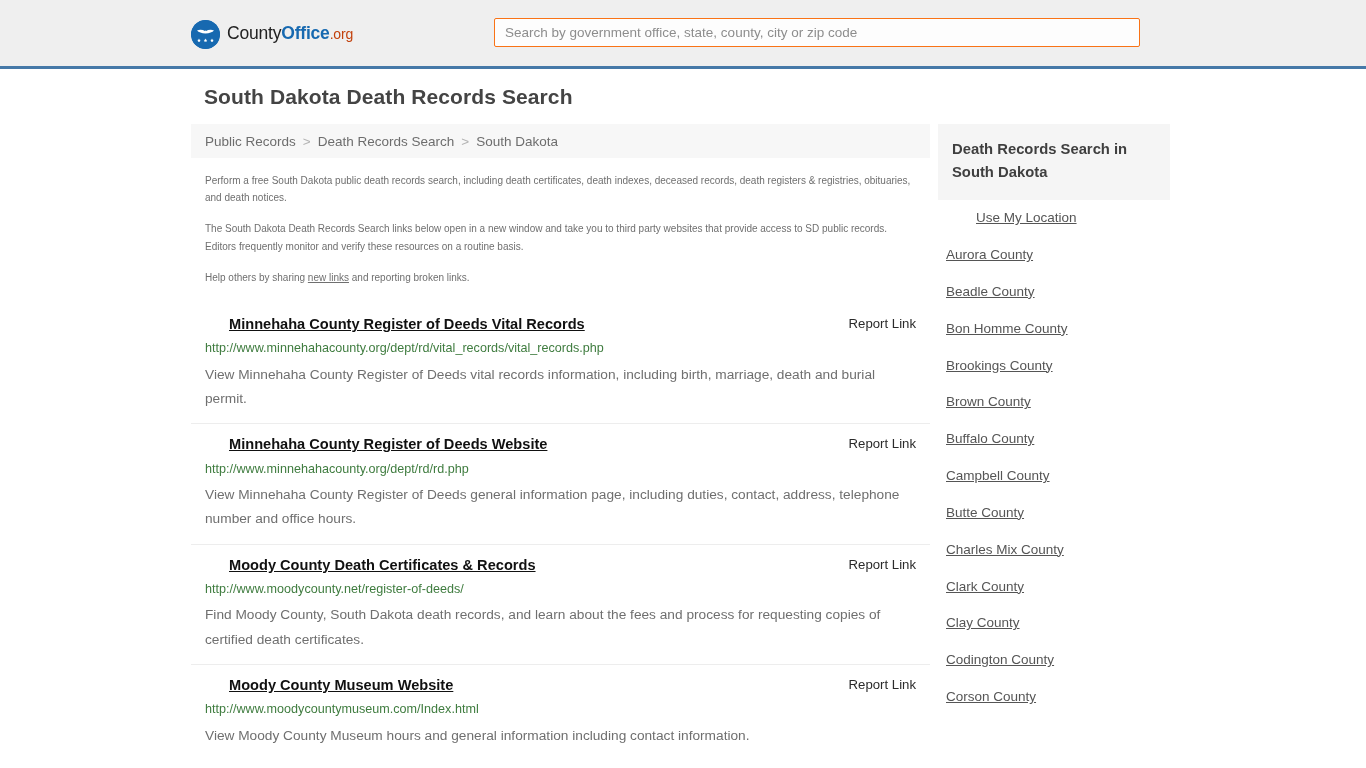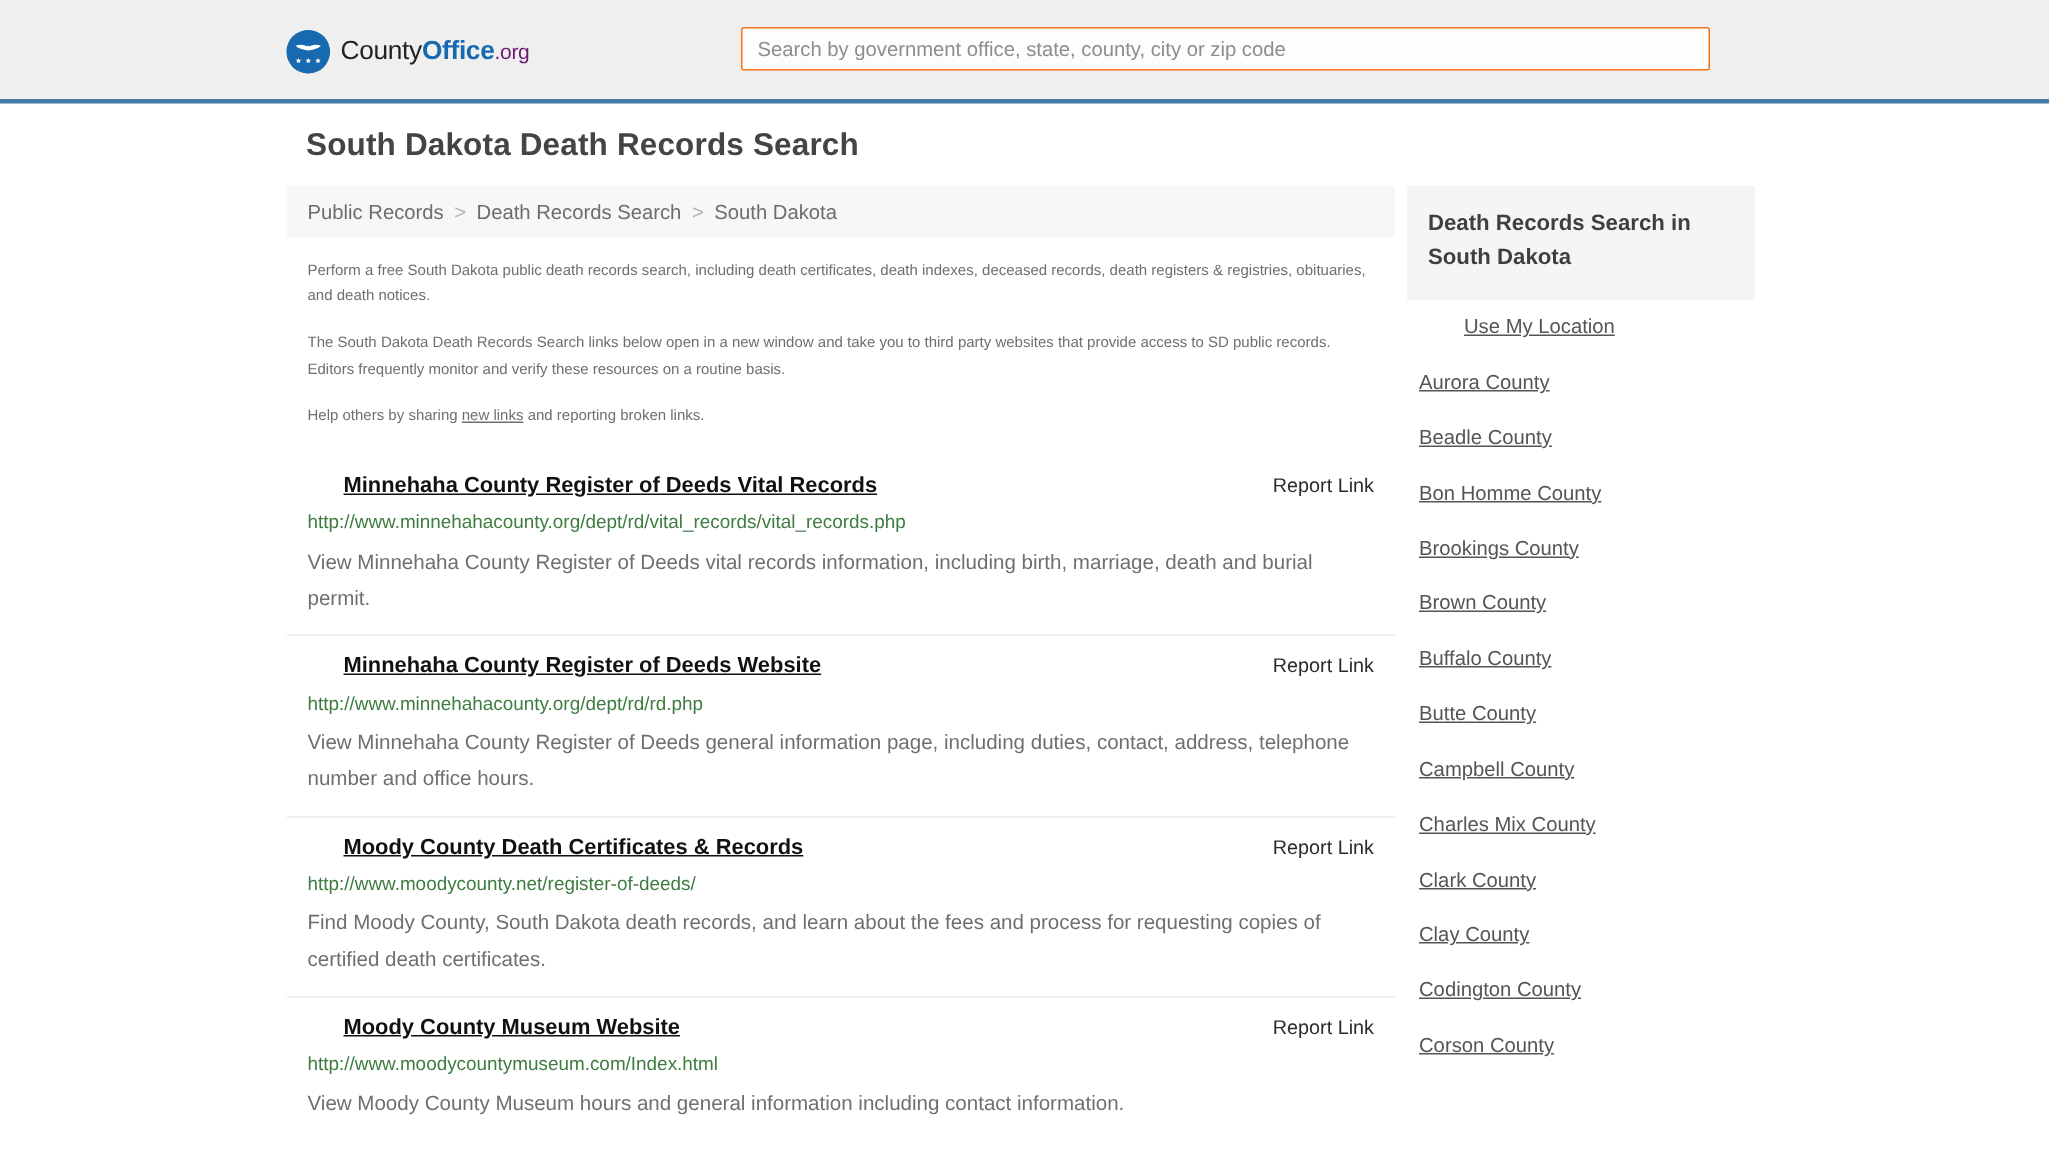--- a/index.html
+++ b/index.html
@@ -47,21 +47,21 @@
   .logo-mark svg { display: block; }
   .logo-text {
     margin-left: 7px;
     font-size: 17.5px;
     letter-spacing: -0.2px;
     white-space: nowrap;
     line-height: 1;
   }
   .logo-county { color: #222222; }
   .logo-office { color: #1769b0; font-weight: 700; }
-  .logo-org { color: #701a75; font-size: 14px; }
+  .logo-org { color: #c2410c; font-size: 14px; }
 
   .search-box {
     position: absolute;
     left: 494px;
     top: 18px;
     width: 646px;
     height: 29px;
     background: #fdfdfd;
     border: 1px solid #f97316;
     border-radius: 2px;
@@ -304,24 +304,24 @@
       <li>
           <a href="#">Brookings County</a>
         </li>
       <li>
           <a href="#">Brown County</a>
         </li>
       <li>
           <a href="#">Buffalo County</a>
         </li>
       <li>
+          <a href="#">Campbell County</a>
+        </li>
+      <li>
           <a href="#">Butte County</a>
-        </li>
-      <li>
-          <a href="#">Campbell County</a>
         </li>
       <li>
           <a href="#">Charles Mix County</a>
         </li>
       <li>
           <a href="#">Clark County</a>
         </li>
       <li>
           <a href="#">Clay County</a>
         </li>

